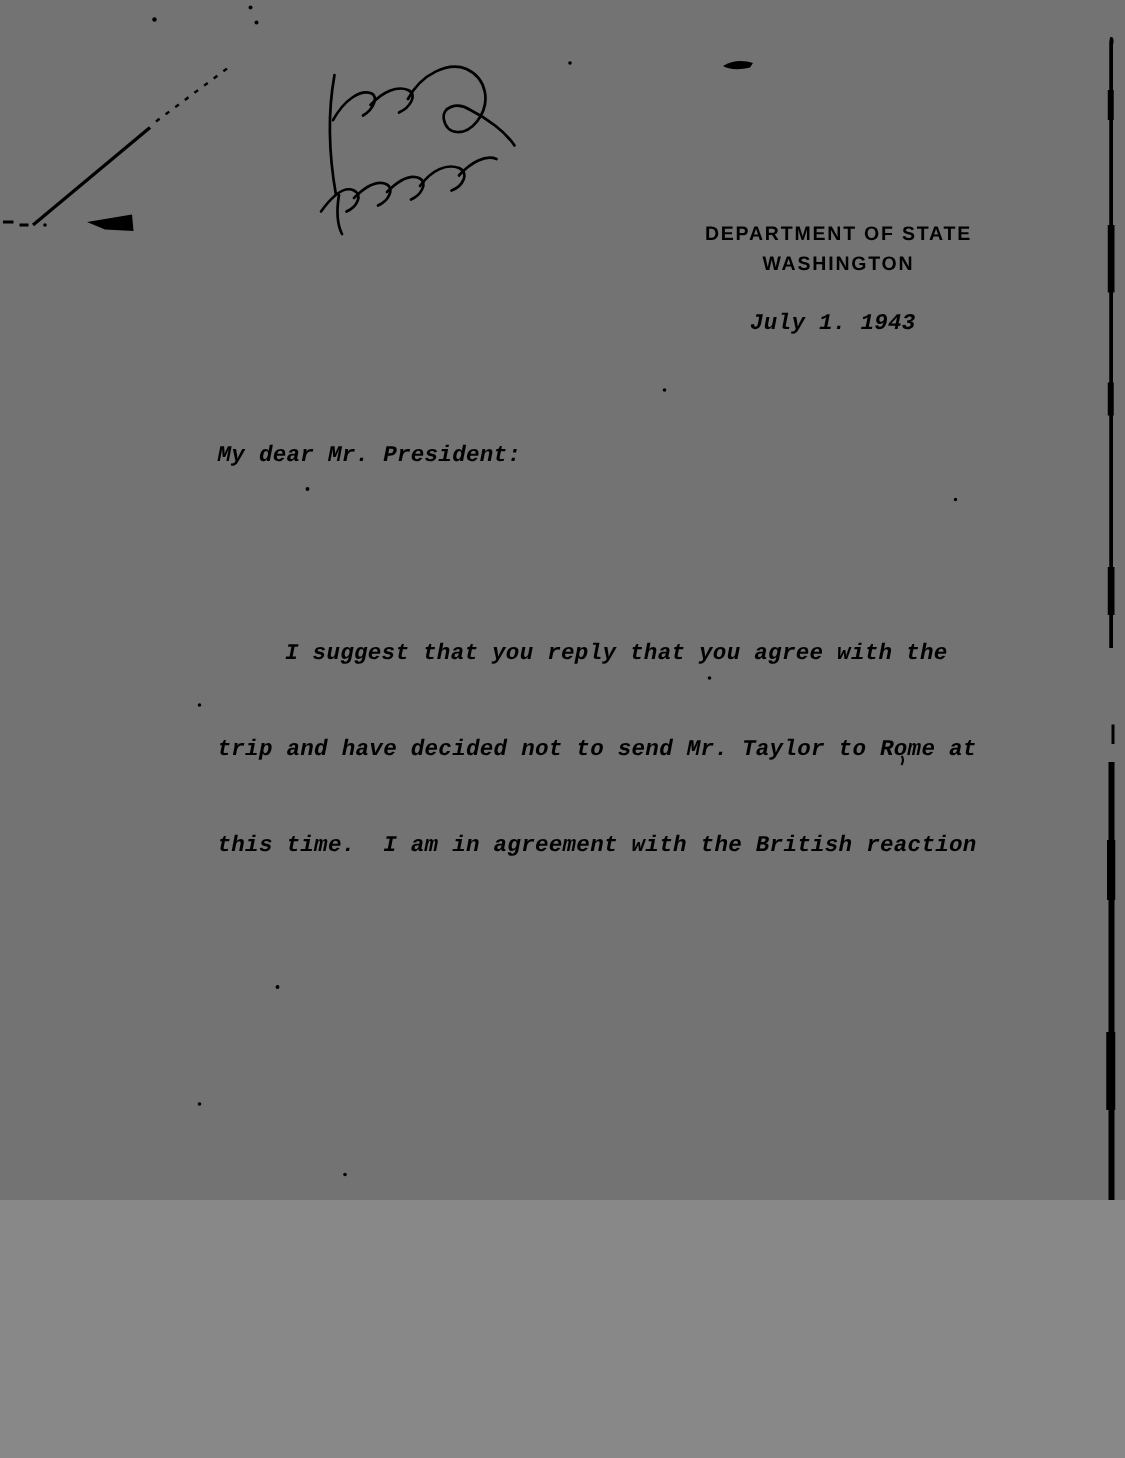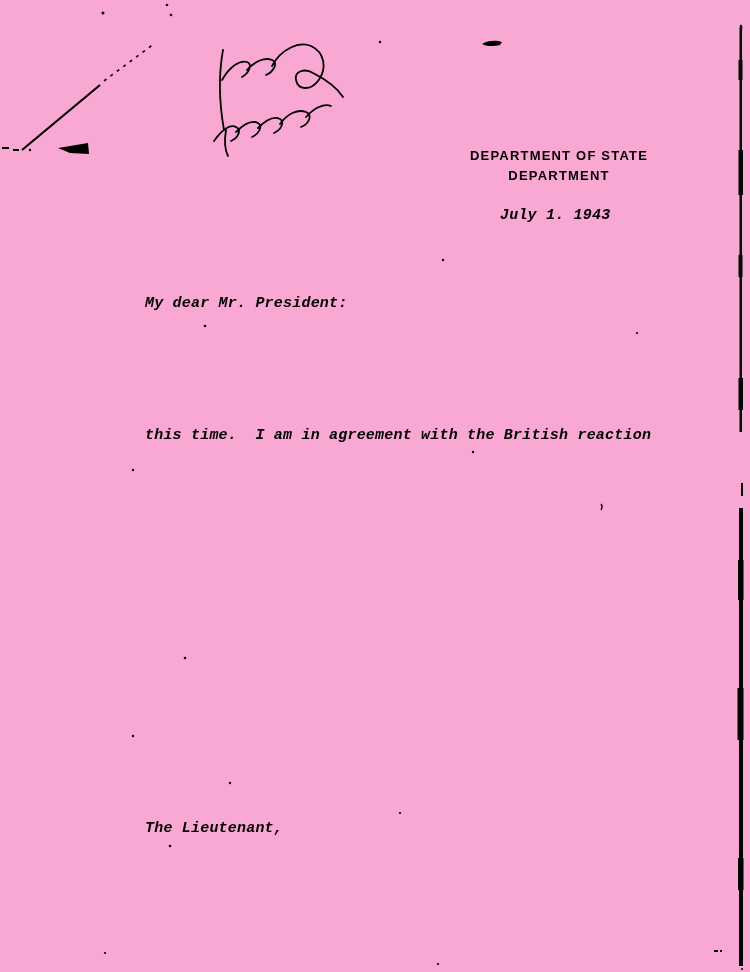--- a/index.html
+++ b/index.html
@@ -1,19 +1,19 @@
 <!DOCTYPE html>
 <html><head>
 <meta charset="utf-8">
 <style>
   html,body{margin:0;padding:0;background:#888;}
   .page{
     position:relative;
-    width:750px;height:972px;
-    background:#f9a8d4;
+    width:750px;height:800px;
+    background:#737373;
     overflow:hidden;
     font-family:"Liberation Mono","DejaVu Sans Mono",monospace;
     color:#000;
   }
   
   .letterhead{
     position:absolute;left:448px;top:146px;width:222px;
     text-align:center;
     font-family:"Liberation Sans","DejaVu Sans",sans-serif;
     font-weight:bold;font-size:13px;letter-spacing:1.2px;
@@ -35,30 +35,32 @@
   
   .marks{position:absolute;left:0;top:0;width:750px;height:972px;pointer-events:none;}
 </style>
 </head>
 <body>
 
 <div class="page">
 
   <div class="letterhead">
     <div>DEPARTMENT OF STATE</div>
-    <div>DEPARTMENT</div>
+    <div>WASHINGTON</div>
   </div>
 
   <div class="tw date line">July 1. 1943</div>
 
   <div class="body tw">
     <div class="line salutation">My dear Mr. President:</div>
 
 
     <div>
+      <div class="line indent">I suggest that you reply that you agree with the</div>
+      <div class="line">trip and have decided not to send Mr. Taylor to Rome at</div>
       <div class="line">this time.  I am in agreement with the British reaction</div>
       
       
       
       
       
       
       
     </div>
   </div>

